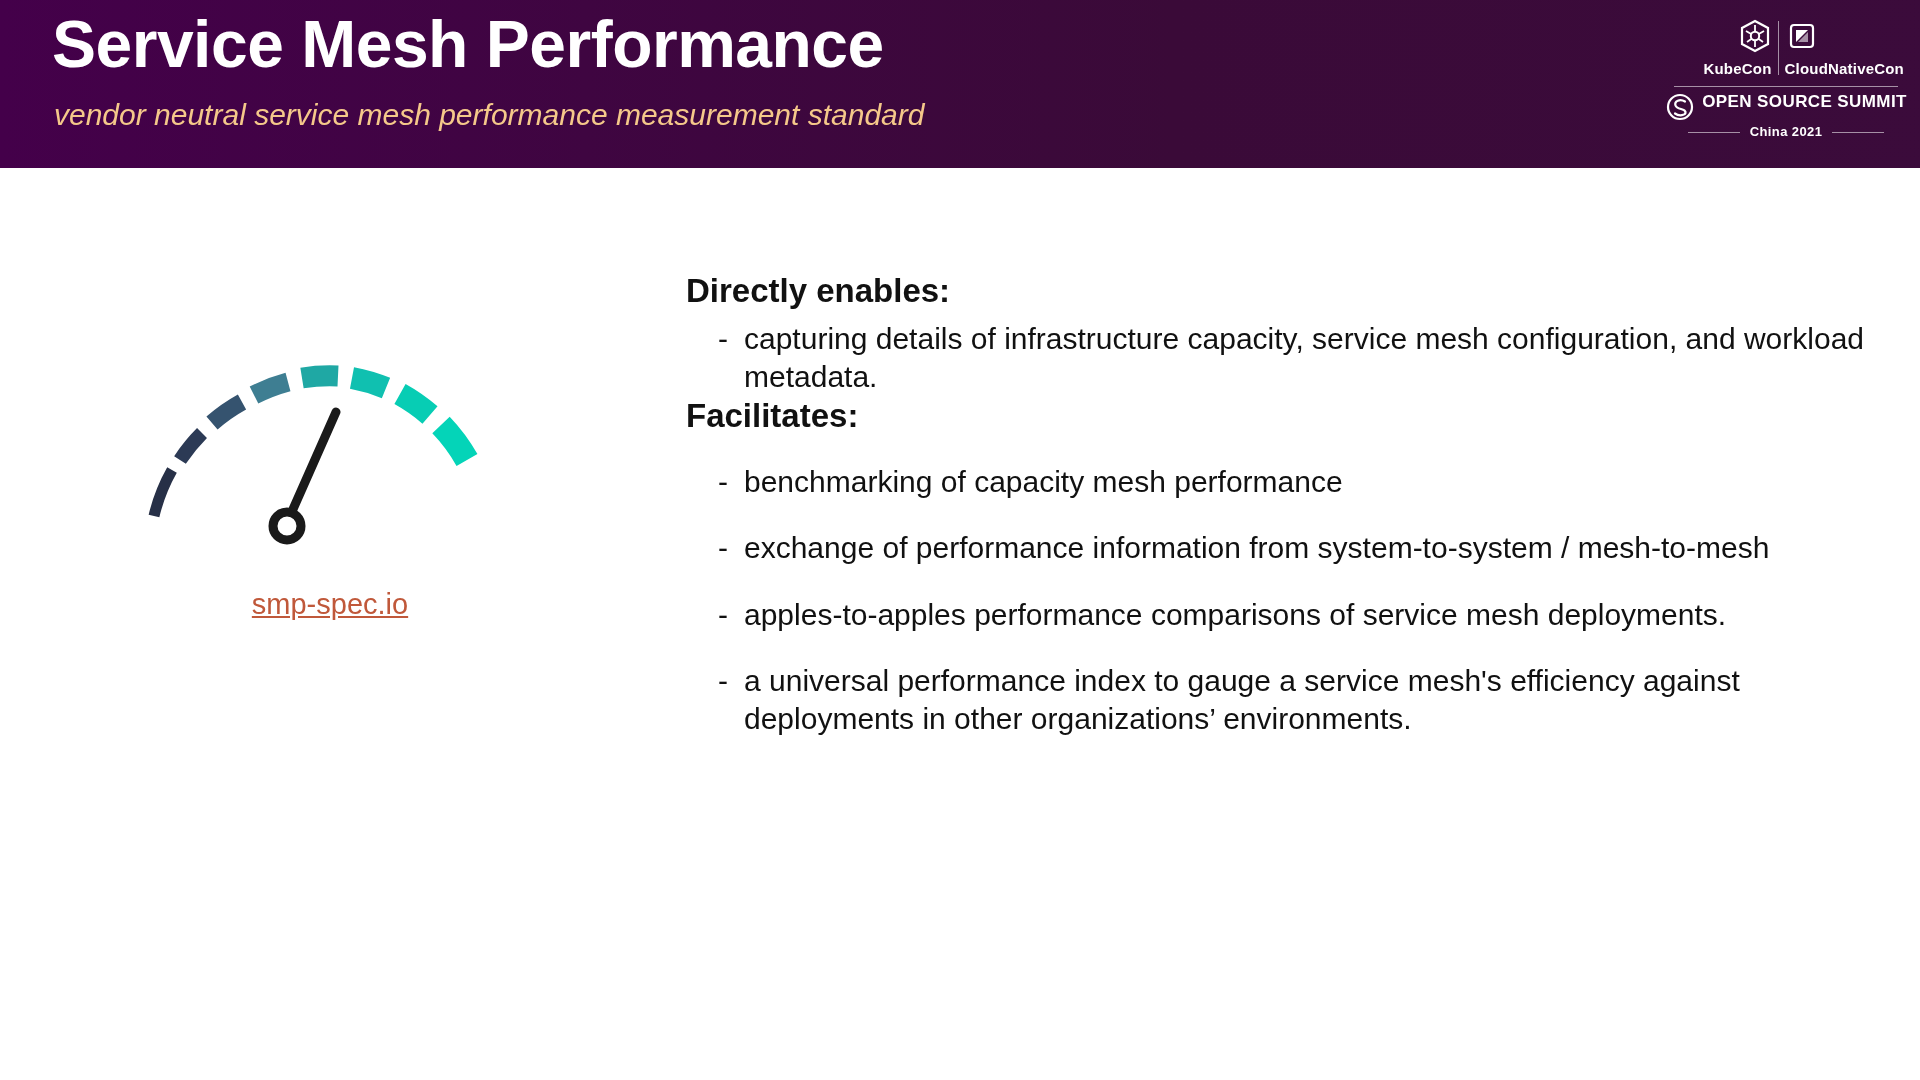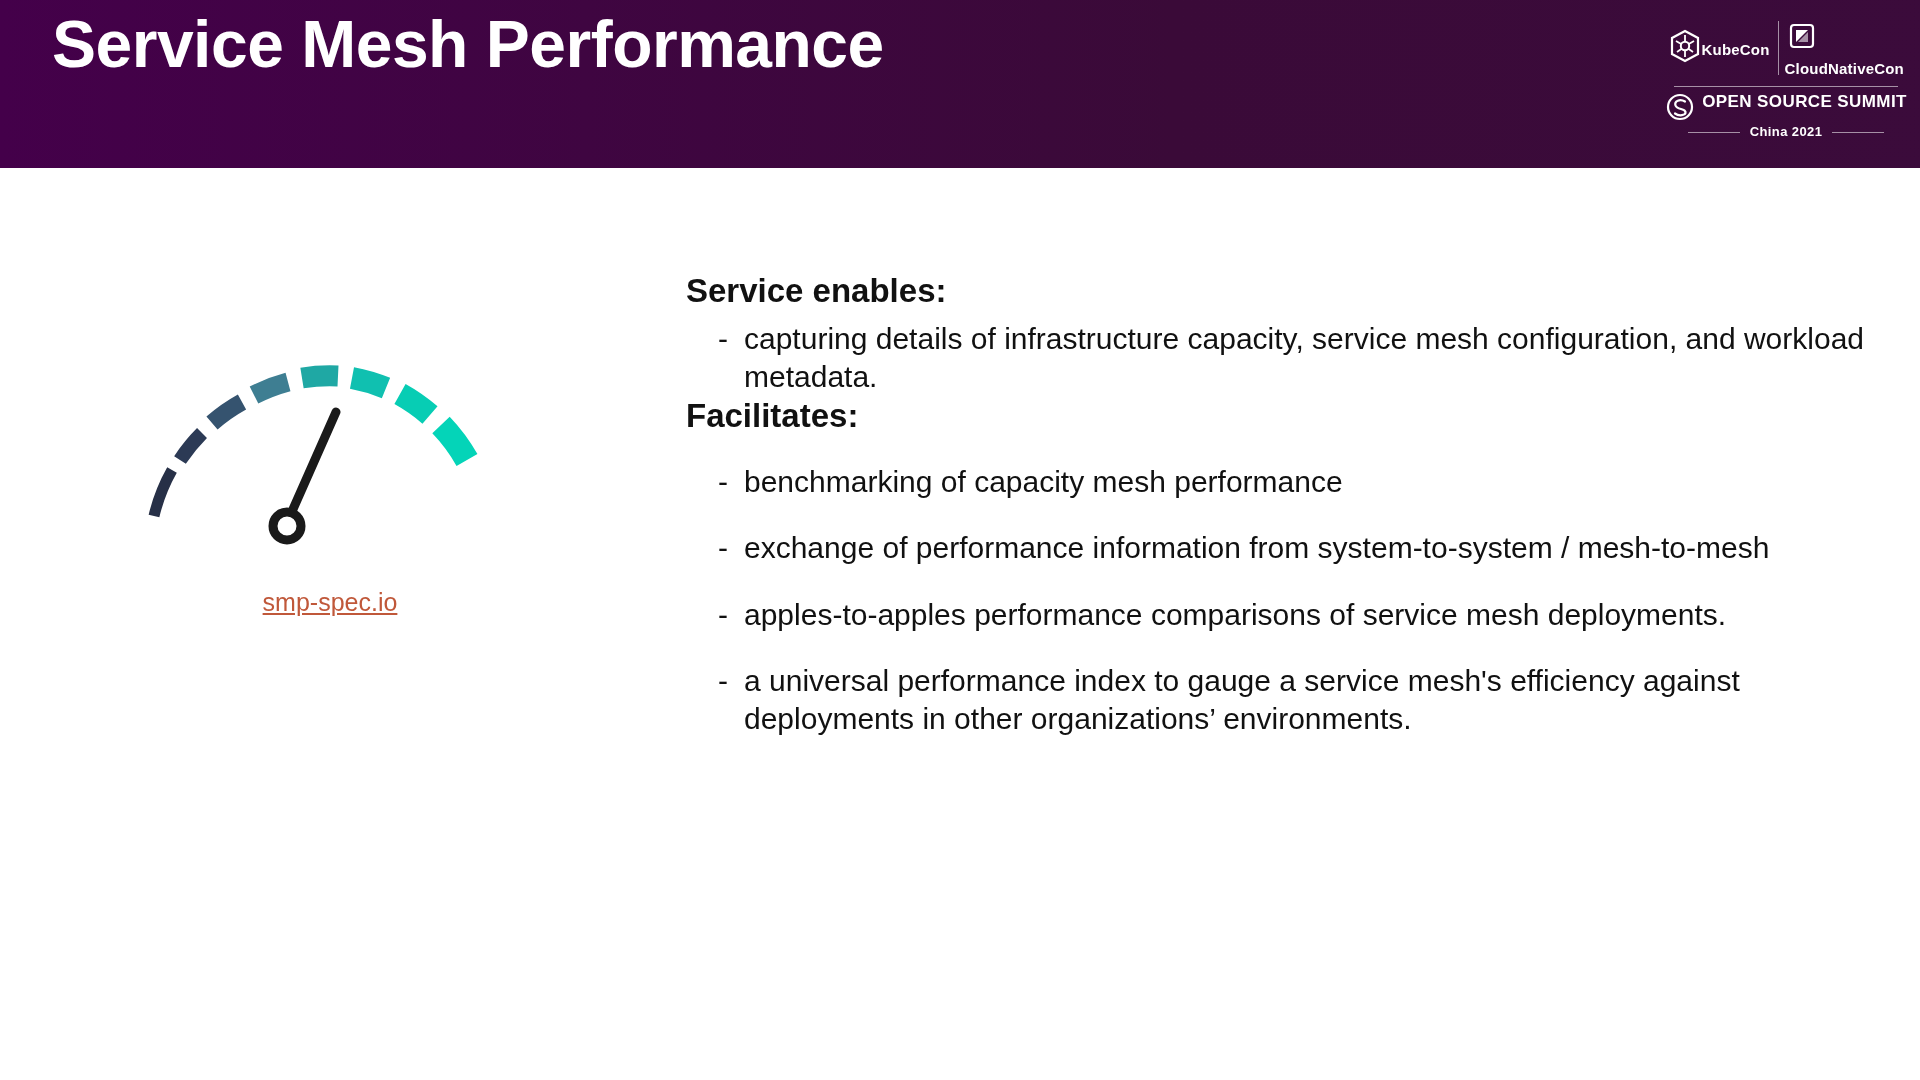--- a/index.html
+++ b/index.html
@@ -60,22 +60,22 @@
     left: 0;
     top: 4px;
     width: 240px;
     height: 72px;
     display: flex;
     align-items: center;
     justify-content: center;
   }
   .logo-kubecon {
     display: flex;
-    flex-direction: row;
-    align-items: center;
+    flex-direction: column;
+    align-items: flex-end;
     width: 104px;
   }
   .logo-cloudnative {
     display: flex;
     flex-direction: column;
     align-items: flex-start;
     width: 120px;
   }
   .logo-divider-v {
     width: 1px;
@@ -153,21 +153,21 @@
     font-size: 118px;
     font-weight: bold;
     color: #4A5258;
     letter-spacing: 2px;
     line-height: 1;
     font-family: "DejaVu Sans", sans-serif;
   }
   .smp-link {
     display: inline-block;
     margin-top: 38px;
-    font-size: 25px;
+    font-size: 29px;
     color: #C0583A;
     text-decoration: underline;
     cursor: pointer;
   }
 
   
   .content {
     position: absolute;
     left: 686px;
     top: 272px;
@@ -207,20 +207,21 @@
     flex: 1;
   }
   .group-enables .bullet { margin-top: 10px; }
   .group-facilitates .bullet { margin-top: 28px; }
 </style>
 </head>
 <body>
 
 <div class="header">
   <div class="header-title">Service Mesh Performance</div>
+  <div class="header-subtitle">vendor neutral service mesh performance measurement standard</div>
 
   <div class="event-logo">
     <div class="logo-row-top">
       <div class="logo-kubecon">
         <span>
           <svg width="34" height="34" viewBox="0 0 34 34">
             <polygon points="17,2 30,9 30,25 17,32 4,25 4,9" fill="none" stroke="#ffffff" stroke-width="2.2"></polygon>
             <circle cx="17" cy="17" r="4.2" fill="none" stroke="#ffffff" stroke-width="2"></circle>
             <line x1="17" y1="6" x2="17" y2="12.5" stroke="#ffffff" stroke-width="1.8"></line>
             <line x1="17" y1="21.5" x2="17" y2="28" stroke="#ffffff" stroke-width="1.8"></line>
@@ -281,21 +282,21 @@
         <circle cx="157" cy="206" r="14" fill="#ffffff" stroke="#1A1A1A" stroke-width="9"></circle>
       </g>
     </svg>
   </div>
   <a class="smp-link" href="#">smp-spec.io</a>
 </div>
 
 <div class="content">
 
   <div>
-    <div class="section-heading">Service enables:</div>
+    <div class="section-heading">Directly enables:</div>
     <ul class="bullets group-enables">
       <li class="bullet">
         <span class="bullet-dash">-</span>
         <span class="bullet-text">capturing details of infrastructure capacity, service mesh configuration, and workload metadata.</span>
       </li>
     </ul>
   </div>
 
   <div>
     <div class="section-heading second">Facilitates:</div>

